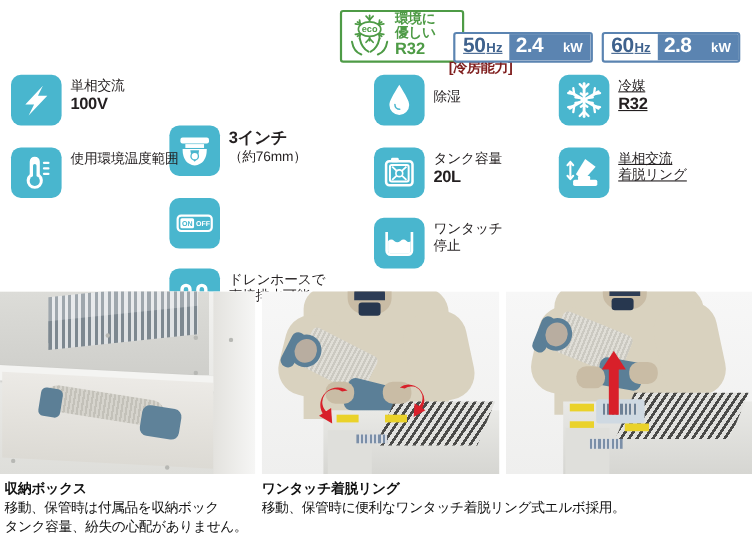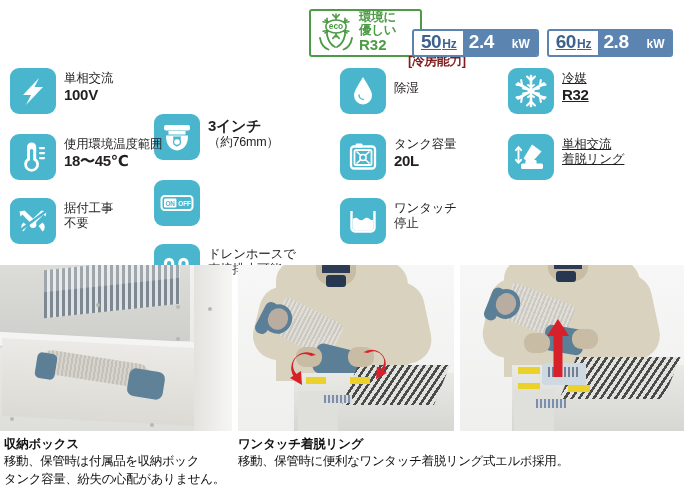--- a/index.html
+++ b/index.html
@@ -276,21 +276,20 @@
           <rect x="20" y="15" width="3.2" height="13" rx="1.6" fill="#49b6ce"></rect>
           <g fill="#ffffff">
             <rect x="29" y="13" width="6" height="2.2" rx="1"></rect>
             <rect x="29" y="18" width="6" height="2.2" rx="1"></rect>
             <rect x="29" y="23" width="6" height="2.2" rx="1"></rect>
           </g>
         </svg>
       </div>
       <div class="ftext">
         <span class="l1">使用環境温度範囲</span>
-        <span class="l2">18〜45℃</span>
       </div>
     </div>
 
     <div class="fcell c2">
       <div class="ficon">
         <svg width="46" height="46" viewBox="0 0 46 46">
           <rect x="7.5" y="16" width="31" height="14" rx="3.2" fill="none" stroke="#ffffff" stroke-width="2"></rect>
           <rect x="10" y="18.4" width="12.4" height="9.2" rx="1.4" fill="#ffffff"></rect>
           <text x="16.2" y="25.6" text-anchor="middle" font-family="'Liberation Sans',sans-serif" font-size="6.4" font-weight="bold" fill="#49b6ce">ON</text>
           <text x="30.6" y="25.6" text-anchor="middle" font-family="'Liberation Sans',sans-serif" font-size="6.4" font-weight="bold" fill="#ffffff">OFF</text>
@@ -330,40 +329,20 @@
       </div>
       <div class="ftext">
         <span class="l1">単相交流</span>
         <span class="l1">着脱リング</span>
       </div>
     </div>
   </div>
 
   <div class="frow r3">
 
-    <div class="fcell c1">
-      <div class="ficon">
-        <svg width="46" height="46" viewBox="0 0 46 46">
-          <g fill="#ffffff">
-            <path d="M9.5 13.5 l5 -1 l12 11.5 l-3.5 3.5 Z"></path>
-            <path d="M9.5 13.5 l1 5 l3 -3 Z"></path>
-            <path d="M36.5 13.5 l-5 -1 l-12 11.5 l3.5 3.5 Z"></path>
-            <path d="M36.5 13.5 l-1 5 l-3 -3 Z"></path>
-            <path d="M13.5 33.5 a5.6 5.6 0 0 1 0 -9 l4 3.6 l-2 2.4 Z"></path>
-            <path d="M32.5 33.5 a5.6 5.6 0 0 0 0 -9 l-4 3.6 l2 2.4 Z"></path>
-            <circle cx="23" cy="26.5" r="3.4"></circle>
-          </g>
-          <line x1="8.5" y1="33.5" x2="37" y2="12.5" stroke="#49b6ce" stroke-width="2.6"></line>
-        </svg>
-      </div>
-      <div class="ftext">
-        <span class="l1">据付工事</span>
-        <span class="l1">不要</span>
-      </div>
-    </div>
 
     <div class="fcell c2">
       <div class="ficon">
         <svg width="46" height="46" viewBox="0 0 46 46">
           <path d="M11.5 30 V19 a3.6 3.6 0 0 1 7.2 0 V27 a3.6 3.6 0 0 0 7.2 0 V19 a3.6 3.6 0 0 1 7.2 0 V30" fill="none" stroke="#ffffff" stroke-width="3.1" stroke-linecap="round"></path>
           <g fill="#ffffff">
             <circle cx="33.8" cy="33.2" r="1.5"></circle>
             <circle cx="33.8" cy="36.6" r="1.2"></circle>
           </g>
         </svg>

